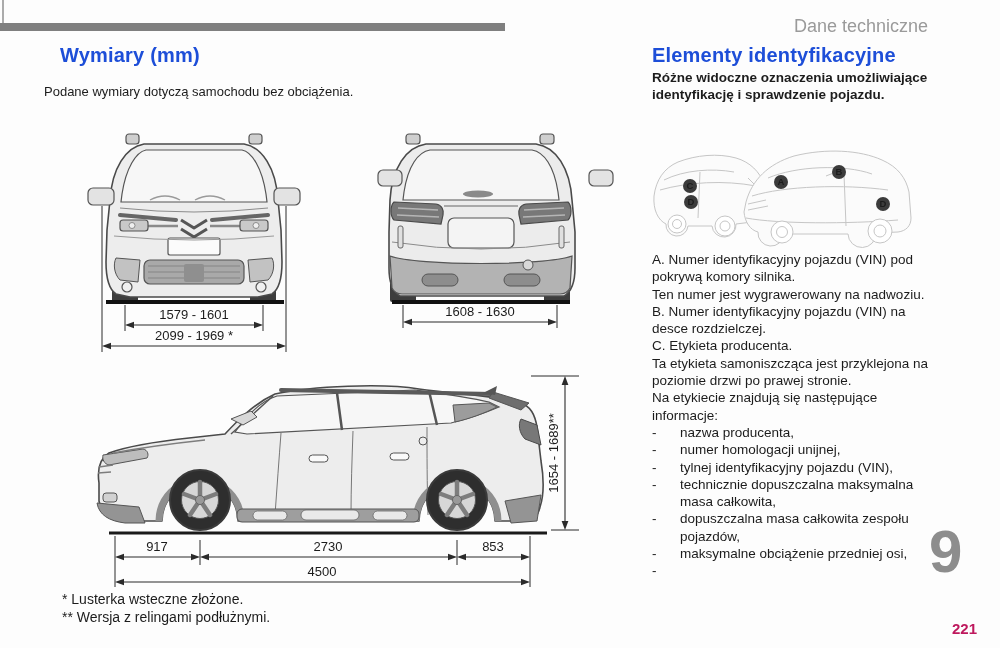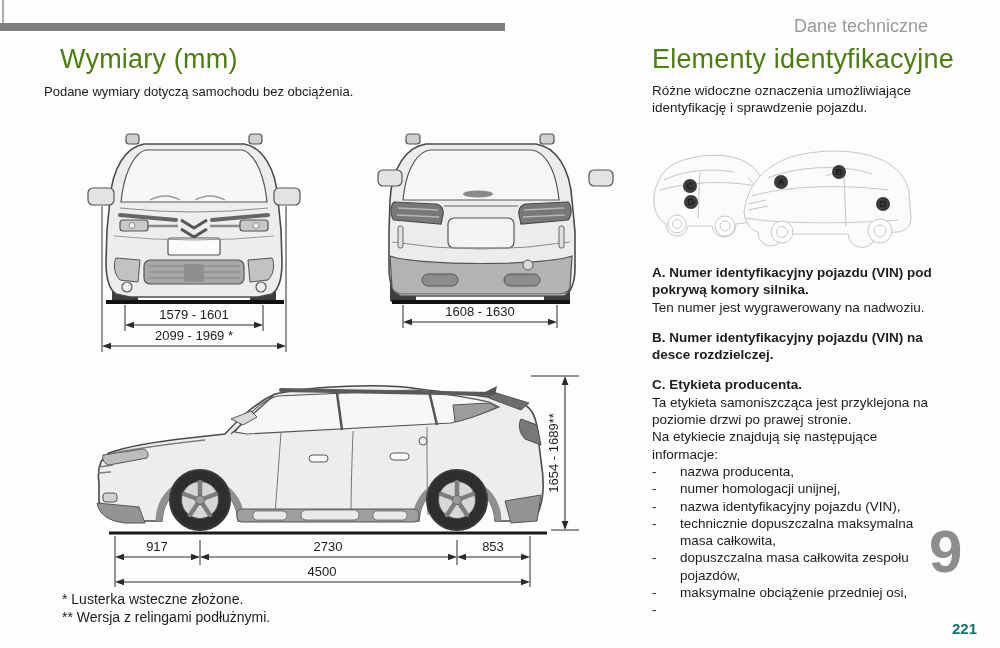--- a/index.html
+++ b/index.html
@@ -6,33 +6,33 @@
   html,body { width:1000px; height:648px; }
   body {
     position:relative; overflow:hidden;
     background:#fdfdfd; color:#1c1c1c;
     font-family:"Liberation Sans", sans-serif;
   }
   .abs { position:absolute; }
   .top-bar { left:0; top:23px; width:505px; height:8px; background:#7f7f7f; }
   .corner-tick { left:2px; top:0; width:2px; height:30px; background:#ababab; }
   .kicker { top:16px; right:72px; font-size:18px; color:#9a9a9a; }
-  h1.section-title { font-size:27px; font-weight:400; color:#4d7c0f; letter-spacing:.2px; }
+  h1.section-title { font-size:20px; font-weight:700; color:#1d4ed8; letter-spacing:.2px; }
   .title-left  { left:60px; top:44px; }
   .title-right { left:652px; top:44px; }
   .subtitle-left { left:44px; top:84px; font-size:13px; }
-  .intro-right { left:652px; top:82px; width:290px; font-size:13.5px; line-height:17.3px; }
+  .intro-right { left:652px; top:69px; width:290px; font-size:13.5px; line-height:17.3px;font-weight:bold; }
   .footnotes { left:62px; top:591px; font-size:14px; line-height:17.5px; }
   .rtext { left:652px; top:251px; width:288px; font-size:13.5px; line-height:17.3px; }
   .rtext p { margin:0; }
-  .rtext .bold { font-weight:700;margin-top:13px; }
+  .rtext .bold { font-weight:400; }
   .li-row { display:flex; margin:0; }
   .li-dash { width:28px; flex:0 0 28px; }
   .chapter-tab { left:929px; top:522px; font-size:60px; font-weight:700; color:#8d8d8d; line-height:1; }
-  .page-number { right:23px; top:620px; font-size:15px; font-weight:700; color:#0f766e; }
+  .page-number { right:23px; top:620px; font-size:15px; font-weight:700; color:#be185d; }
   svg { overflow:visible; }
   svg text { font-family:"Liberation Sans", sans-serif; fill:#1c1c1c; }
   .dim-txt { font-size:13px; }
   .dimline { stroke:#2b2b2b; stroke-width:1.1; fill:none; }
   .dimfill { fill:#2b2b2b; }
   .extline { stroke:#2b2b2b; stroke-width:1; fill:none; }
 </style>
 </head>
 <body>
 
@@ -281,21 +281,21 @@
   <div class="li-row">
     <span class="li-dash">-</span>
     <span>nazwa producenta,</span>
   </div>
   <div class="li-row">
     <span class="li-dash">-</span>
     <span>numer homologacji unijnej,</span>
   </div>
   <div class="li-row">
     <span class="li-dash">-</span>
-    <span>nazwa identyfikacyjny pojazdu (VIN),</span>
+    <span>tylnej identyfikacyjny pojazdu (VIN),</span>
   </div>
   <div class="li-row">
     <span class="li-dash">-</span>
     <span>technicznie dopuszczalna maksymalna masa całkowita,</span>
   </div>
   <div class="li-row">
     <span class="li-dash">-</span>
     <span>dopuszczalna masa całkowita zespołu pojazdów,</span>
   </div>
   <div class="li-row">

